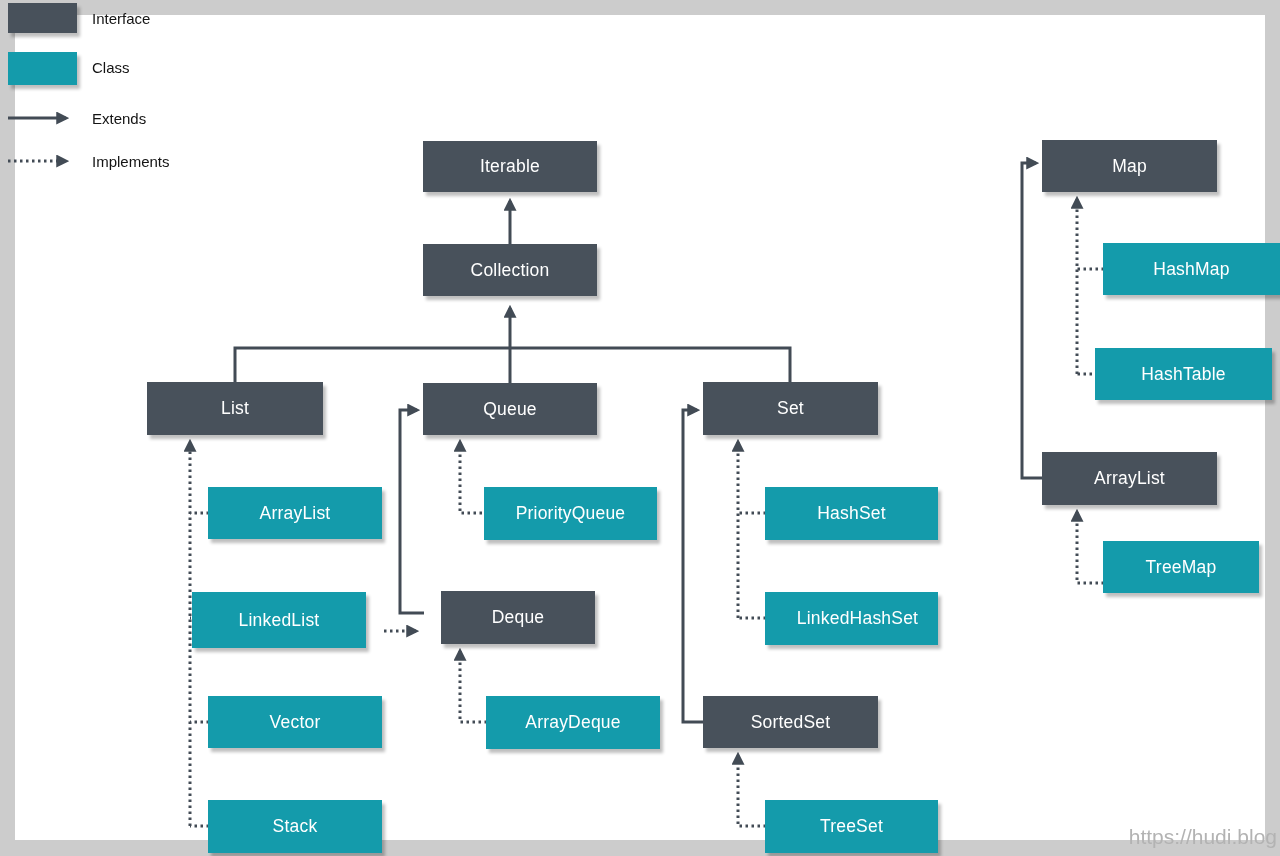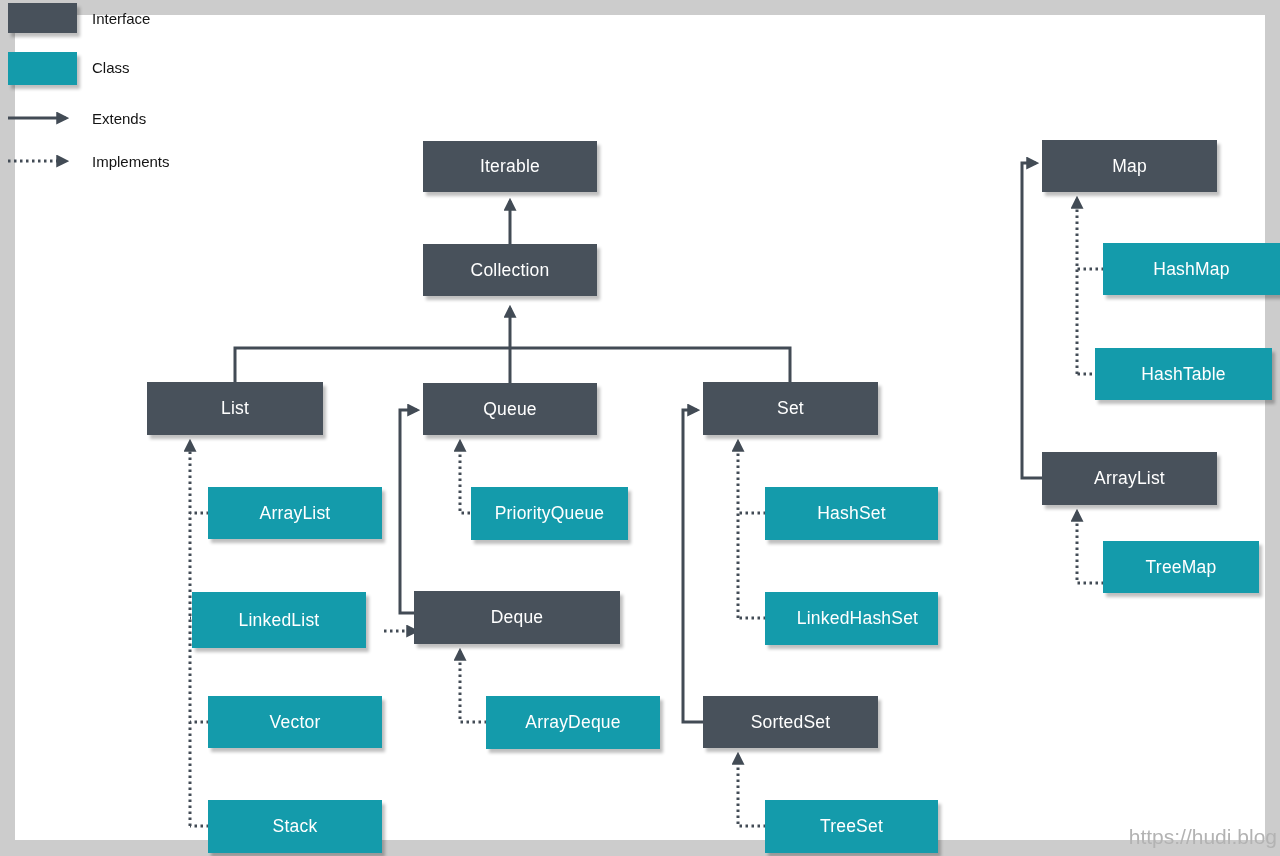--- a/index.html
+++ b/index.html
@@ -101,29 +101,29 @@
   <div class="legend-label" id="legend-label-extends">Extends</div>
   <div class="legend-label" id="legend-label-implements">Implements</div>
 </div>
 
 <div id="node-layer">
     <div class="node interface" style="left: 423px; top: 141px; width: 174px; height: 51px;">Iterable</div>
     <div class="node interface" style="left: 423px; top: 244px; width: 174px; height: 52px;">Collection</div>
     <div class="node interface" style="left: 147px; top: 382px; width: 176px; height: 53px;">List</div>
     <div class="node interface" style="left: 423px; top: 383px; width: 174px; height: 52px;">Queue</div>
     <div class="node interface" style="left: 703px; top: 382px; width: 175px; height: 53px;">Set</div>
-    <div class="node interface" style="left: 414px; top: 591px; width: 206px; height: 53px;">Deque</div>
+    <div class="node interface" style="left: 441px; top: 591px; width: 154px; height: 53px;">Deque</div>
     <div class="node interface" style="left: 703px; top: 696px; width: 175px; height: 52px;">SortedSet</div>
     <div class="node interface" style="left: 1042px; top: 140px; width: 175px; height: 52px;">Map</div>
     <div class="node interface" style="left: 1042px; top: 452px; width: 175px; height: 53px;">ArrayList</div>
     <div class="node class" style="left: 208px; top: 487px; width: 174px; height: 52px;">ArrayList</div>
     <div class="node class" style="left: 192px; top: 592px; width: 174px; height: 56px;">LinkedList</div>
     <div class="node class" style="left: 208px; top: 696px; width: 174px; height: 52px;">Vector</div>
     <div class="node class" style="left: 208px; top: 800px; width: 174px; height: 53px; text-align: right;">Stack</div>
-    <div class="node class" style="left: 471px; top: 487px; width: 157px; height: 53px;">PriorityQueue</div>
+    <div class="node class" style="left: 484px; top: 487px; width: 173px; height: 53px;">PriorityQueue</div>
     <div class="node class" style="left: 486px; top: 696px; width: 174px; height: 53px;">ArrayDeque</div>
     <div class="node class" style="left: 765px; top: 487px; width: 173px; height: 53px;">HashSet</div>
     <div class="node class" style="left: 765px; top: 592px; width: 173px; height: 53px; padding-left: 12px;">LinkedHashSet</div>
     <div class="node class" style="left: 765px; top: 800px; width: 173px; height: 53px;">TreeSet</div>
     <div class="node class" style="left: 1103px; top: 243px; width: 177px; height: 52px;">HashMap</div>
     <div class="node class" style="left: 1095px; top: 348px; width: 177px; height: 52px;">HashTable</div>
     <div class="node class" style="left: 1103px; top: 541px; width: 156px; height: 52px;">TreeMap</div>
   </div>
 
 <div id="watermark">https://hudi.blog</div>

